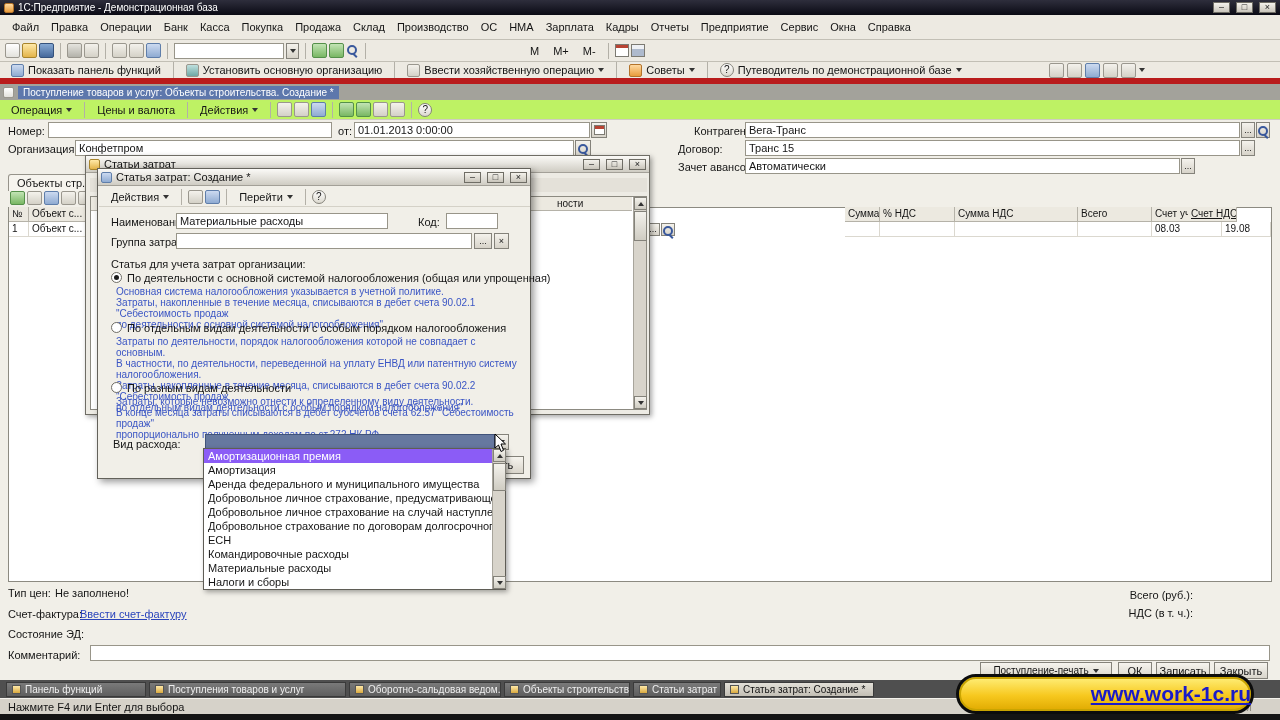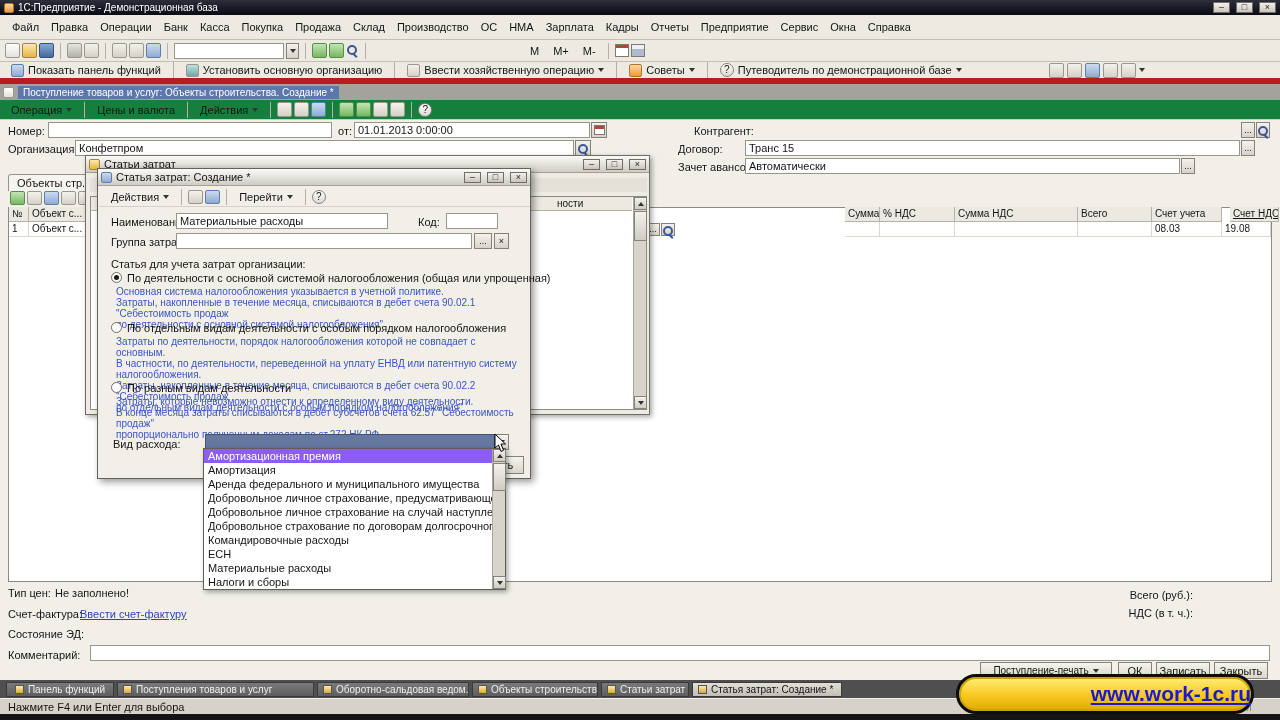--- a/index.html
+++ b/index.html
@@ -52,21 +52,21 @@
     background:linear-gradient(#eef0f4 40%, #aebacd 40%); display:inline-block; }
   .btn { background:linear-gradient(#f6f4ee,#d9d5cb); border:1px solid #84827a;
     text-align:center; font-size:11px; display:flex; align-items:center; justify-content:center; }
 
   
   .docbg { position:absolute; left:0; top:84px; width:1280px; height:596px; background:#f1efe8; }
   .docstrip { position:absolute; left:0; top:84px; width:1280px; height:16px;
     background:#a3a29b; display:flex; align-items:center; padding:0 3px; gap:4px; }
   .dochl { background:#5d77ac; color:#fff; padding:1px 5px; font-size:10px; }
   .doctb { position:absolute; left:0; top:100px; width:1280px; height:20px;
-    background:#15803d; border-bottom:1px solid #cfccc2; display:flex; align-items:center; padding:0 5px; gap:2px; }
+    background:#bef264; border-bottom:1px solid #cfccc2; display:flex; align-items:center; padding:0 5px; gap:2px; }
   .lbl { position:absolute; height:14px; line-height:14px; white-space:nowrap; }
   .input { position:absolute; background:#fff; border:1px solid #989589; height:16px;
     line-height:14px; padding:0 3px; overflow:hidden; white-space:nowrap; }
   .sq { position:absolute; width:16px; height:16px; background:linear-gradient(#f4f2ec,#d7d3c9);
     border:1px solid #84827a; font-size:9px; line-height:14px; text-align:center; }
   .tab { position:absolute; background:#f6f4ee; border:1px solid #96938a; border-bottom:none;
     border-radius:3px 3px 0 0; padding:2px 8px; height:17px; }
   .grid { position:absolute; left:8px; top:207px; width:1264px; height:375px;
     background:#fff; border:1px solid #8c8a81; }
   .gh { position:absolute; top:207px; height:15px; background:#ece9e0;
@@ -272,20 +272,21 @@
       <span class="icon-cal" style="width:11px;height:10px;"></span>
     </span>
 
   <span class="lbl" style="left:8px;top:142px;">Организация:</span>
   <div class="input" style="left:75px;top:140px;width:499px;">Конфетпром</div>
   <span class="sq" style="left:575px;top:140px;display:flex;align-items:center;justify-content:center;">
       <span class="icon-search" style="width:11px;height:11px;"></span>
     </span>
 
   <span class="lbl" style="left:694px;top:124px;">Контрагент:</span>
+  <div class="input" style="left:745px;top:122px;width:495px;">Вега-Транс</div>
   <span class="sq" style="left:1241px;top:122px;width:14px;">...</span>
   <span class="sq" style="left:1256px;top:122px;width:14px;display:flex;align-items:center;justify-content:center;">
       <span class="icon-search" style="width:11px;height:11px;"></span>
     </span>
 
   <span class="lbl" style="left:678px;top:142px;">Договор:</span>
   <div class="input" style="left:745px;top:140px;width:495px;">Транс 15</div>
   <span class="sq" style="left:1241px;top:140px;width:14px;">...</span>
 
   <span class="lbl" style="left:678px;top:160px;">Зачет авансов:</span>
@@ -302,21 +303,21 @@
   </div>
 
   <div class="grid"></div>
   <span class="gh" style="left:9px;width:20px;">№</span>
   <span class="gh" style="left:29px;width:67px;">Объект с...</span>
   <span class="gh" style="left:845px;width:35px;">Сумма</span>
   <span class="gh" style="left:880px;width:75px;">% НДС</span>
   <span class="gh" style="left:955px;width:123px;">Сумма НДС</span>
   <span class="gh" style="left:1078px;width:74px;">Всего</span>
   <span class="gh" style="left:1152px;width:70px;">Счет учета</span>
-  <span class="gh" style="left:1230px;width:49px;text-decoration:underline;">Счет НДС</span>
+  <span class="gh" style="left:1188px;width:49px;text-decoration:underline;">Счет НДС</span>
 
   <span class="gc" style="left:9px;width:20px;">1</span>
   <span class="gc" style="left:29px;width:67px;">Объект с...</span>
   <span class="gc" style="left:845px;width:35px;"></span>
   <span class="gc" style="left:880px;width:75px;"></span>
   <span class="gc" style="left:955px;width:123px;"></span>
   <span class="gc" style="left:1078px;width:74px;"></span>
   <span class="gc" style="left:1152px;width:70px;">08.03</span>
   <span class="gc" style="left:1222px;width:49px;">19.08</span>
 
@@ -434,41 +435,41 @@
     <div class="btn" style="position:absolute;left:362px;top:287px;width:64px;height:18px;">Закрыть</div>
   </div>
 
   <div class="dropdown">
     <div class="dd-item selected">Амортизационная премия</div>
     <div class="dd-item">Амортизация</div>
     <div class="dd-item">Аренда федерального и муниципального имущества</div>
     <div class="dd-item">Добровольное личное страхование, предусматривающее оплату страх...</div>
     <div class="dd-item">Добровольное личное страхование на случай наступления смерти или ...</div>
     <div class="dd-item">Добровольное страхование по договорам долгосрочного страхования ...</div>
+    <div class="dd-item">ЕСН</div>
     <div class="dd-item">Командировочные расходы</div>
-    <div class="dd-item">ЕСН</div>
     <div class="dd-item">Материальные расходы</div>
     <div class="dd-item">Налоги и сборы</div>
     <div class="scroll" style="right:0;top:0;height:140px;">
       <span class="sbtn" style="top:0;">
           <span class="tri-up"></span>
         </span>
       <span class="thumb" style="top:14px;height:28px;"></span>
       <span class="sbtn" style="bottom:0;">
           <span class="tri"></span>
         </span>
     </div>
   </div>
 
   <svg class="cursor" width="13" height="20" viewBox="0 0 13 20">
     <path d="M1 1 L1 15 L4.5 12 L7 18.5 L9.5 17.3 L7 11 L11.5 11 Z" fill="#ffffff" stroke="#000000" stroke-width="1"></path>
   </svg>
 
   <div class="taskbar">
-    <span class="task" style="width:108px;justify-content:center;">
+    <span class="task" style="width:140px;">
       <span class="task-ic"></span>
       <span>Панель функций</span>
     </span>
     <span class="task" style="width:197px;">
       <span class="task-ic"></span>
       <span>Поступления товаров и услуг</span>
     </span>
     <span class="task" style="width:152px;">
       <span class="task-ic"></span>
       <span>Оборотно-сальдовая ведом...</span>

